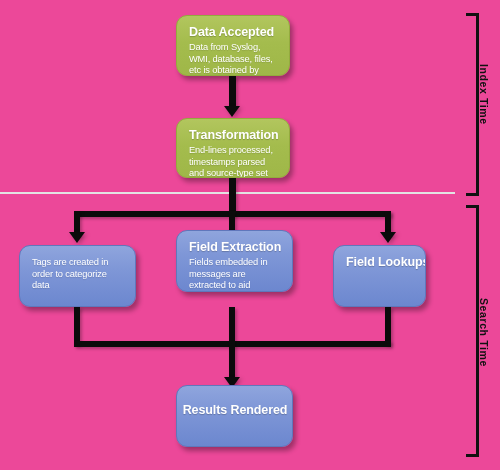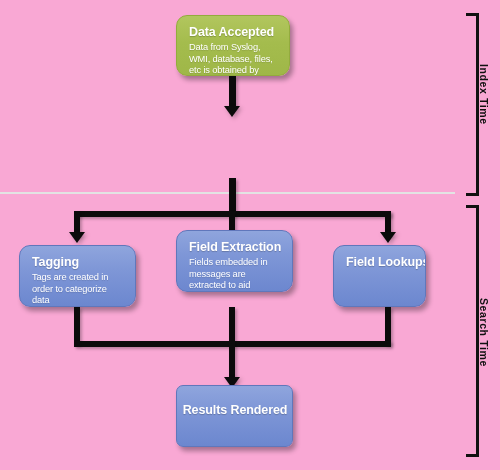--- a/index.html
+++ b/index.html
@@ -9,21 +9,21 @@
     height: 470px;
     background: #ffffff;
     font-family: "Liberation Sans", sans-serif;
     overflow: hidden;
   }
 
   #stage {
     position: relative;
     width: 500px;
     height: 470px;
-    background: #f9a8d4;
+    background: #ec4899;
   }
 
   
   .divider {
     position: absolute;
     left: 0;
     width: 455px;
     height: 2px;
     background: #e3e3e3;
   }
@@ -57,21 +57,20 @@
     font-size: 9.3px;
     line-height: 11.6px;
     margin-top: 2px;
     letter-spacing: -0.15px;
     text-shadow: 0 1px 1px rgba(0,0,0,0.14);
   }
   .node.centered {
     display: flex;
     align-items: flex-start;
     justify-content: center;
-    border-radius: 7px;
   }
   .node.centered .title { margin-top: 8px; }
 
   
   .conn {
     position: absolute;
     background: #0b0b0b;
     box-shadow: 2px 2px 3px rgba(0,0,0,0.25);
   }
   .arrowhead {
@@ -112,33 +111,36 @@
   <div class="divider" style="top:192px;"></div>
 
   <div class="node green" style="left:176px; top:15px; width:114px; height:61px;">
     <div class="title">Data Accepted</div>
     <div class="body">Data from Syslog, WMI, database, files, etc is obtained by Splunkd</div>
   </div>
 
   <div class="conn" style="left:229px; top:76px; width:7px; height:32px;"></div>
   <div class="arrowhead" style="left:224px; top:106px;"></div>
 
+  <div class="node green" style="left:176px; top:118px; width:114px; height:60px;">
+    <div class="title">Transformation</div>
+    <div class="body">End-lines processed, timestamps parsed and source-type set</div>
+  </div>
 
   <div class="conn" style="left:229px; top:178px; width:7px; height:36px;"></div>
 
   <div class="conn" style="left:74px; top:211px; width:317px; height:6px;"></div>
   <div class="conn" style="left:74px; top:211px; width:6px; height:25px;"></div>
   <div class="conn" style="left:229px; top:211px; width:6px; height:25px;"></div>
   <div class="conn" style="left:385px; top:211px; width:6px; height:25px;"></div>
   <div class="arrowhead" style="left:69px; top:232px;"></div>
   <div class="arrowhead" style="left:224px; top:232px;"></div>
   <div class="arrowhead" style="left:380px; top:232px;"></div>
 
   <div class="node blue" style="left:19px; top:245px; width:117px; height:62px;">
-    <div class="title">Tagging</div>
     <div class="body">Tags are created in order to categorize data</div>
   </div>
 
   <div class="node blue" style="left:176px; top:230px; width:117px; height:62px;">
     <div class="title">Field Extraction</div>
     <div class="body">Fields embedded in messages are extracted to aid searching</div>
   </div>
 
   <div class="node blue" style="left:333px; top:245px; width:93px; height:62px;text-align:center;">
     <div class="title">Field Lookups</div>

